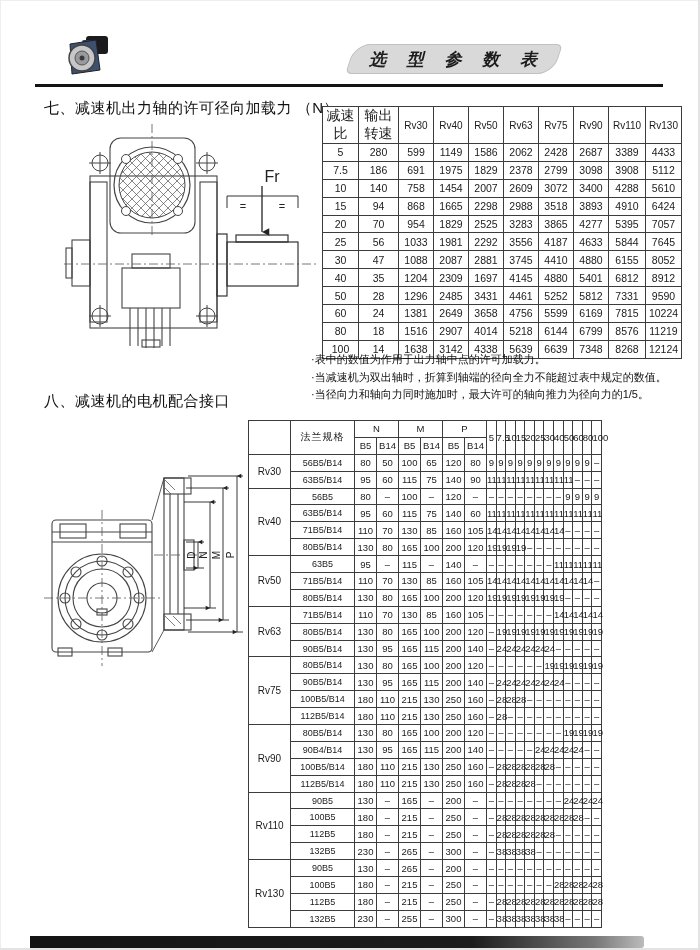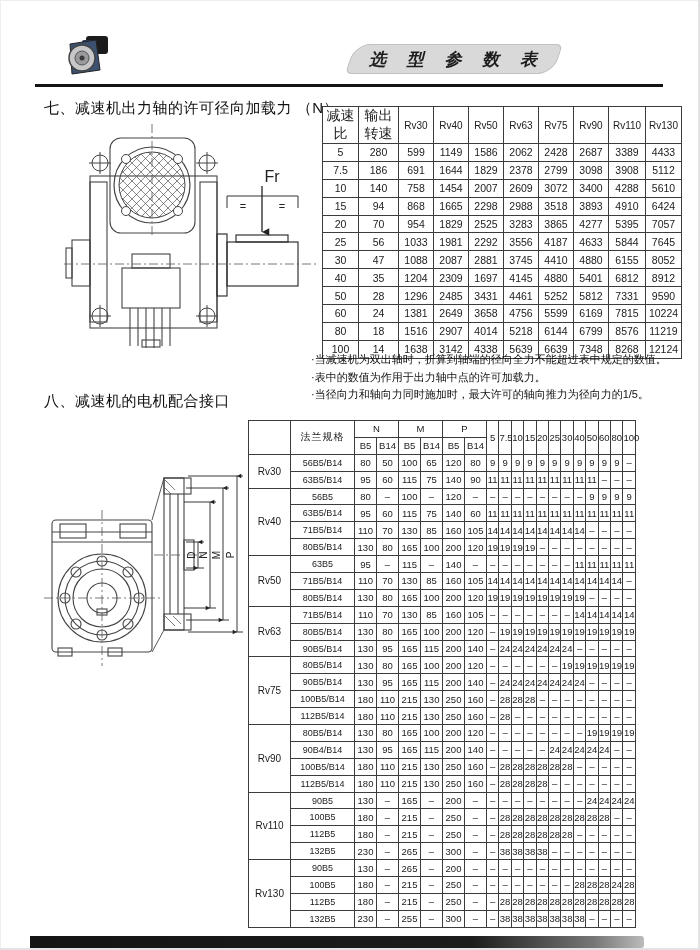--- a/index.html
+++ b/index.html
@@ -32,21 +32,21 @@
     border-collapse:collapse;table-layout:fixed;font-size:10.5px;
   }
   .t1 th,.t1 td{border:1px solid #3c3c3c;padding:0;text-align:center;background:#fff;color:#1a1a1a;}
   .t1 th{height:19px;font-weight:normal;font-size:14px;}
   .t1 th.rvh{font-size:10px;}
   .t1 td{height:16.9px;font-size:10.5px;}
   
   .notes{position:absolute;left:311px;top:351px;width:380px;font-size:11px;line-height:17.5px;color:#111;}
   
   .t2{
-    position:absolute;left:248px;top:420px;width:388px;
+    position:absolute;left:248px;top:420px;width:354px;
     border-collapse:collapse;table-layout:fixed;font-size:9.5px;
   }
   .t2 th,.t2 td{border:1px solid #3c3c3c;padding:0;text-align:center;background:#fff;color:#1a1a1a;height:15.9px;}
   .t2 th{font-weight:normal;font-size:9.5px;}
   .t2 th.flh{font-size:10px;letter-spacing:1px;}
   .t2 td.flange{font-size:9px;margin-top:44px;}
   .t2 td.grp{font-size:10px;}
   .t2 td.ratio{font-size:9.5px;}
   
   .drawing1{position:absolute;left:60px;top:118px;width:260px;height:232px;}
@@ -178,21 +178,21 @@
           <td>2062</td>
           <td>2428</td>
           <td>2687</td>
           <td>3389</td>
           <td>4433</td>
         </tr>
         <tr>
           <td>7.5</td>
           <td>186</td>
           <td>691</td>
-          <td>1644</td>
+          <td>1975</td>
           <td>1829</td>
           <td>2378</td>
           <td>2799</td>
           <td>3098</td>
           <td>3908</td>
           <td>5112</td>
         </tr>
         <tr>
           <td>10</td>
           <td>140</td>
@@ -310,22 +310,22 @@
           <td>5639</td>
           <td>6639</td>
           <td>7348</td>
           <td>8268</td>
           <td>12124</td>
         </tr>
       </tbody>
     </table>
 
   <div class="notes">
+      <div>·表中的数值为作用于出力轴中点的许可加载力。</div>
       <div>·当减速机为双出轴时，折算到轴端的径向全力不能超过表中规定的数值。</div>
-      <div>·表中的数值为作用于出力轴中点的许可加载力。</div>
       <div>·当径向力和轴向力同时施加时，最大许可的轴向推力为径向力的1/5。</div>
     </div>
 
   <div id="s8-heading" class="sec-heading">八、减速机的电机配合接口</div>
 
   <svg class="drawing2" viewBox="0 0 208 268">
     <defs>
       <marker id="arrup" viewBox="0 0 10 10" refX="5" refY="1" markerWidth="6" markerHeight="6" orient="auto-start-reverse">
         <path d="M1,9 L5,1 L9,9 Z" fill="#222"></path>
       </marker>

